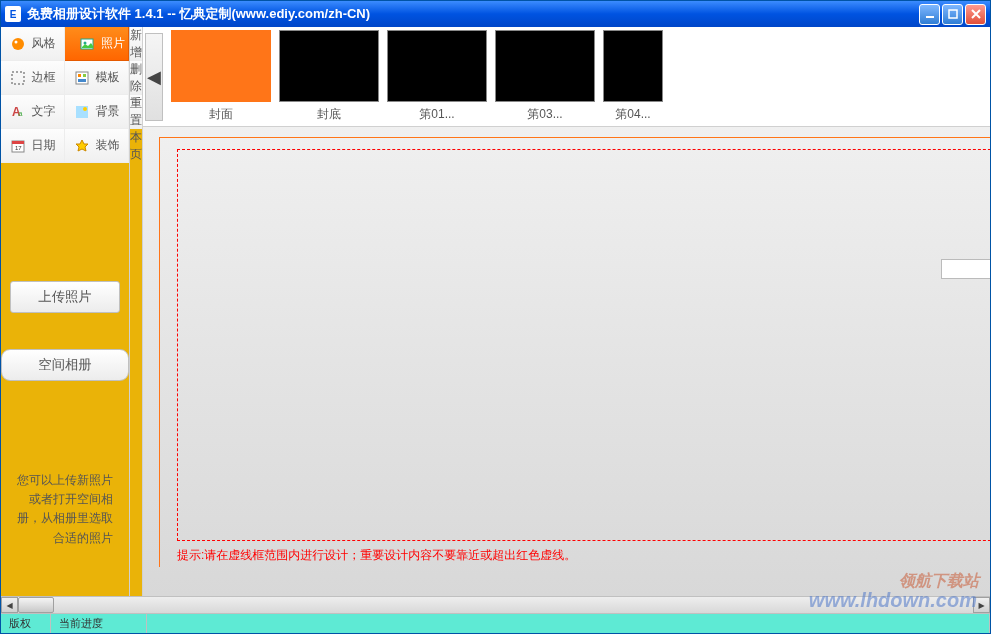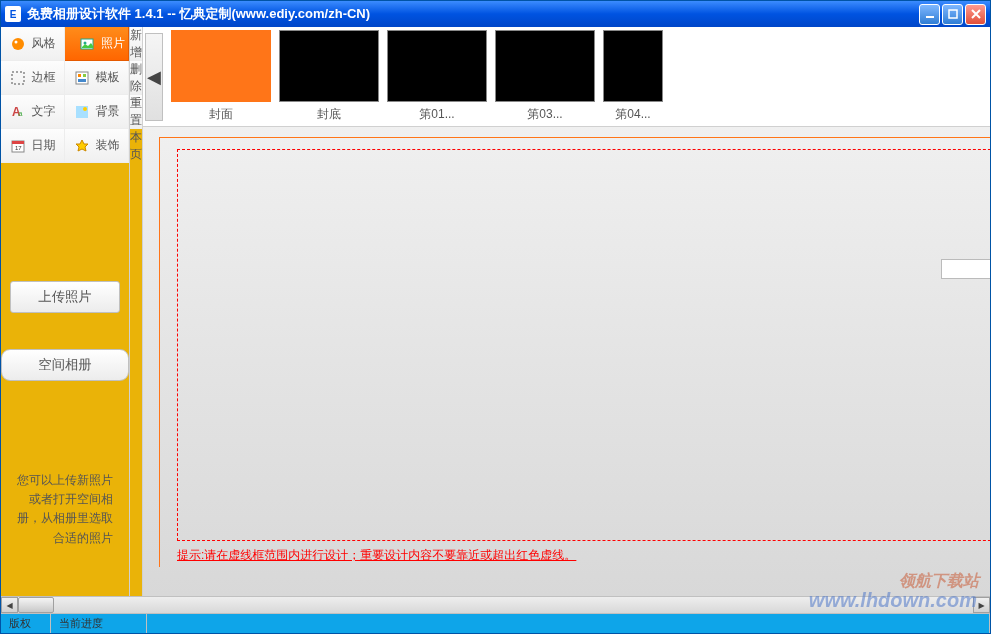--- a/index.html
+++ b/index.html
@@ -42,29 +42,29 @@
     .thumb-item { display: flex; flex-direction: column; align-items: center; gap: 4px; }
     .thumb-box { width: 100px; height: 72px; background: #000; border: 1px solid #888; }
     .thumb-item.cover .thumb-box { background: #ff7518; border: 1px solid #ff7518; }
     .thumb-label { color: #555; font-size: 12px; }
     
     .canvas-area { flex: 1; overflow: auto; position: relative; background: linear-gradient(to bottom, #f0f0f0, #d8d8d8); }
     .canvas-inner { position: relative; width: 970px; height: 470px; }
     .orange-frame { position: absolute; left: 16px; top: 10px; width: 930px; height: 14px; border: 1px solid #ff7518; border-bottom: none; }
     .orange-frame-side-l { position: absolute; left: 16px; top: 10px; width: 1px; height: 430px; background: #ff7518; }
     .red-dashed { position: absolute; left: 34px; top: 22px; width: 894px; height: 392px; border: 1px dashed #ff0000; }
-    .hint-text { position: absolute; left: 34px; top: 420px; color: #ff0000; font-size: 12px; text-decoration: underline; }
+    .hint-text { position: absolute; left: 34px; top: 420px; color: #ff0000; font-size: 12px; }
     .float-box { position: absolute; right: -4px; top: 132px; width: 176px; height: 20px; background: #fff; border: 1px solid #bbb; }
     
     .hscroll-row { height: 17px; display: flex; background: linear-gradient(to bottom, #eeeeee, #d8d8d8); border-top: 1px solid #c0c0c0; }
     .hscroll-btn { width: 17px; background: linear-gradient(to bottom, #f0f0f0, #d0d0d0); border: 1px solid #a0a0a0; display: flex; align-items: center; justify-content: center; font-size: 8px; color: #444; cursor: pointer; }
     .hscroll-thumb { width: 36px; background: linear-gradient(to bottom, #f5f5f5, #c8c8c8); border: 1px solid #a0a0a0; border-radius: 2px; margin-left: 0; }
     .hscroll-track { flex: 1; }
     
-    .statusbar { height: 20px; background: #0ea5e9; border-top: 1px solid #c0c0c0; display: flex; align-items: center; font-size: 11px; color: #333; }
+    .statusbar { height: 20px; background: #5eead4; border-top: 1px solid #c0c0c0; display: flex; align-items: center; font-size: 11px; color: #333; }
     .status-cell { padding: 0 8px; border-right: 1px solid #c0c0c0; height: 100%; display: flex; align-items: center; }
     .status-cell.w1 { width: 50px; }
     .status-cell.w2 { width: 260px; }
     .status-cell.w3 { width: 96px; }
     .status-cell.w4 { flex: 1; }
     
     .watermark { position: absolute; right: 14px; bottom: 22px; font-size: 20px; font-style: italic; color: rgba(80,120,200,0.55); font-weight: bold; pointer-events: none; font-family: Arial; }
     .watermark2 { position: absolute; right: 12px; bottom: 42px; font-size: 16px; font-style: italic; color: rgba(200,80,40,0.5); font-weight: bold; pointer-events: none; }
   </style>
 </head>

